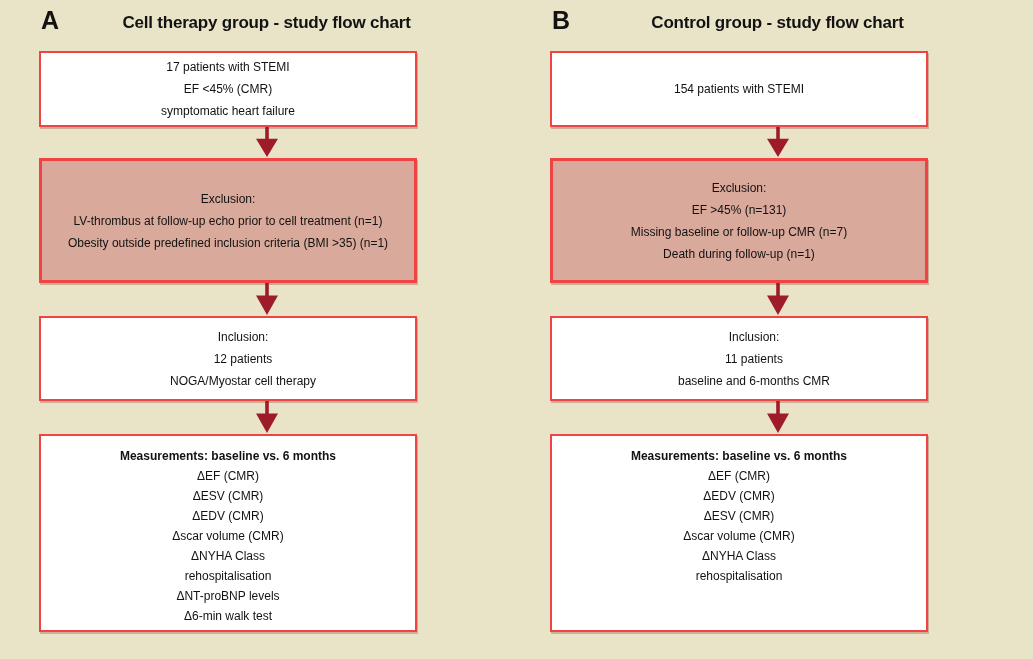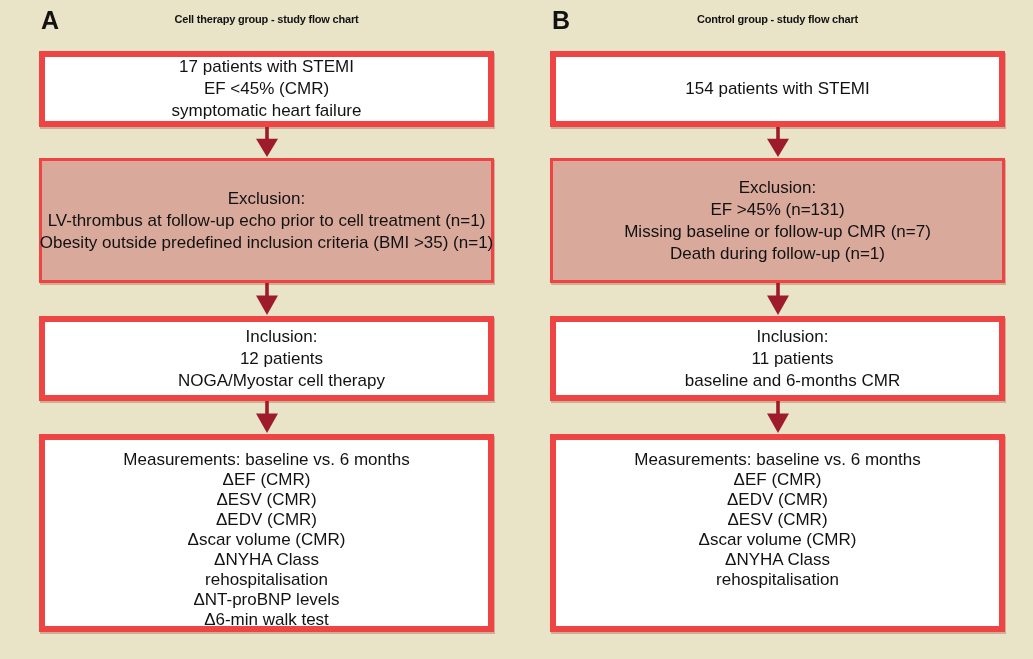--- a/index.html
+++ b/index.html
@@ -13,36 +13,36 @@
   .panel{position:absolute;top:0;width:455px;}
   #panelA{left:39px;}
   #panelB{left:550px;}
   .panel-header{position:relative;height:51px;}
   .panel-label{
     position:absolute;left:2px;top:6px;
     font-size:25px;font-weight:bold;letter-spacing:-.5px;
   }
   .panel-title{
     margin:0;position:absolute;left:0;right:0;top:13px;
-    text-align:center;font-size:11px;font-weight:bold;letter-spacing:-.2px;
+    text-align:center;font-size:17px;font-weight:bold;letter-spacing:-.2px;
   }
   .box{
-    box-sizing:border-box;width:455px;
-    border:6px solid #ef4444;background:#ffffff;
+    box-sizing:border-box;width:378px;
+    border:2px solid #ef4444;background:#ffffff;
     display:flex;flex-direction:column;align-items:center;justify-content:center;
-    text-align:center;font-size:17px;line-height:22px;
+    text-align:center;font-size:12px;line-height:22px;
     box-shadow:1px 2px 0 rgba(171,110,92,.45);
     padding:2px 6px;
   }
   .box .line{display:block;white-space:nowrap;}
   .box-population{height:76px;}
   .box-exclusion{height:125px;background:#d9a99b;border-width:3px;}
   .box-inclusion{height:85px;padding-left:36px;}
   .box-measurements{height:198px;justify-content:flex-start;padding-top:10px;line-height:20px;}
-  .box-header{display:block;font-weight:normal;text-align:center;}
+  .box-header{display:block;font-weight:bold;text-align:center;}
   .arrow-row{display:flex;justify-content:center;overflow:hidden;}
   .arrow-row svg{display:block;width:30px;height:100%;}
   .ar1{height:31px;}
   .ar2{height:33px;}
   .ar3{height:33px;}
 </style>
 </head>
 <body>
 
 <section class="panel" id="panelA">

